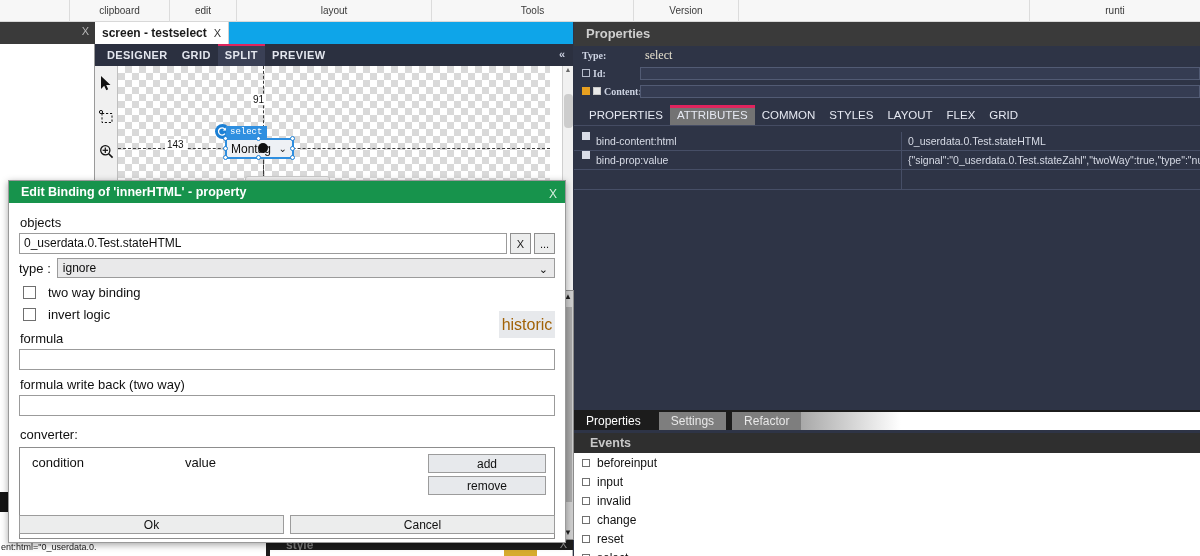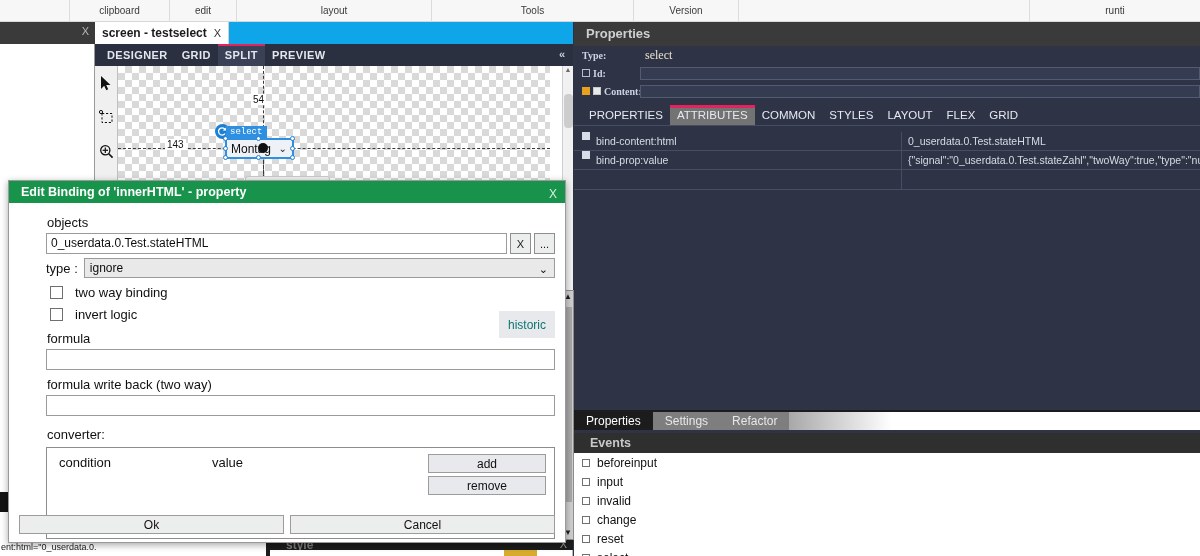--- a/index.html
+++ b/index.html
@@ -298,21 +298,21 @@
 
   
   .br-tabs {
     position: absolute; left: 574px; top: 410px; width: 626px; height: 20px;
     background: #1c1c1c; display: flex; align-items: flex-end;
   }
   .br-tab {
     font-size: 12px; padding: 0 12px; height: 18px; line-height: 18px;
   }
   .br-tab.active { background: #1c1c1c; color: #ffffff; }
-  .br-tab.inactive { background: #7e7e7e; color: #e8e8e8; margin-left: 0; }
+  .br-tab.inactive { background: #7e7e7e; color: #e8e8e8; margin-left: 6px; }
   .br-tab-fill {
     flex: 1; height: 18px;
     background: linear-gradient(to right, #a8a8a8, #ffffff 25%, #ffffff);
   }
   .events-title {
     position: absolute; left: 574px; top: 433px; width: 626px; height: 20px;
     background: #2f2f2f; color: #c8c8c8;
     font-size: 12.5px; font-weight: bold;
     padding-left: 16px; line-height: 20px;
   }
@@ -338,21 +338,21 @@
   }
   .dlg-title {
     height: 22px; background: #17934c; color: #ffffff;
     font-size: 12.5px; font-weight: bold;
     padding-left: 12px; line-height: 22px; position: relative;
   }
   .dlg-title .x {
     position: absolute; right: 8px; top: 2px;
     font-size: 12px; font-weight: normal; color: #d8efe0;
   }
-  .dlg-body { padding: 8px 10px 0 10px; position: relative; margin-left: 27px; }
+  .dlg-body { padding: 8px 10px 0 10px; position: relative; }
   .dlg-label { font-size: 13px; color: #101010; margin: 4px 0 3px 1px; }
   .input-row { display: flex; align-items: stretch; gap: 3px; }
   .text-input {
     flex: 1; height: 21px; border: 1px solid #9b9b9b; background: #ffffff;
     font-size: 12px; color: #0d0d0d; padding: 0 4px; line-height: 19px;
     font-family: "Liberation Sans", sans-serif;
   }
   .sq-btn {
     width: 21px; height: 21px; border: 1px solid #8f8f8f;
     background: #eceded; font-size: 11px; color: #1a1a1a;
@@ -367,21 +367,21 @@
   }
   .select-box .chev { position: absolute; right: 6px; top: 1px; font-size: 11px; }
   .cb-row { display: flex; align-items: center; gap: 12px; margin-top: 7px; padding-left: 4px; }
   .cb-sq {
     width: 13px; height: 13px; border: 1px solid #6f6f6f; background: #ffffff;
   }
   .cb-label { font-size: 13px; color: #101010; }
   .historic-btn {
     position: absolute; right: 10px; top: 108px;
     width: 56px; height: 27px; background: #e7e9ec;
-    font-size: 12px; color: #0f766e;
+    font-size: 16px; color: #a16207;
     display: flex; align-items: center; justify-content: center;
   }
   .wide-input {
     width: 100%; height: 21px; border: 1px solid #9b9b9b; background: #ffffff;
   }
   .converter-box {
     margin-top: 5px; height: 92px; border: 1px solid #8d8d8d; background: #ffffff;
     position: relative;
   }
   .conv-head-cond {
@@ -469,21 +469,21 @@
           <line x1="9.7" y1="9.7" x2="13.6" y2="13.6" stroke="#111" stroke-width="1.6"></line>
         </svg>
       </div>
     </div>
 
     <div class="checker"></div>
 
     <div class="guide-v"></div>
     <div class="guide-v2"></div>
     <div class="guide-h"></div>
-    <div class="dim-v">54</div>
+    <div class="dim-v">91</div>
     <div class="dim-h">143</div>
 
     <div class="sel-badge">
       <svg width="11" height="11" viewBox="0 0 11 11">
           <path d="M8.5 4.2 A3.6 3.6 0 1 0 8 7.6" fill="none" stroke="#fff" stroke-width="1.3"></path>
           <path d="M8.8 1.4 L8.8 4.6 L5.7 4.6 Z" fill="#fff"></path>
         </svg>
     </div>
     <div class="sel-tag">select</div>
     <div class="sel-box">

